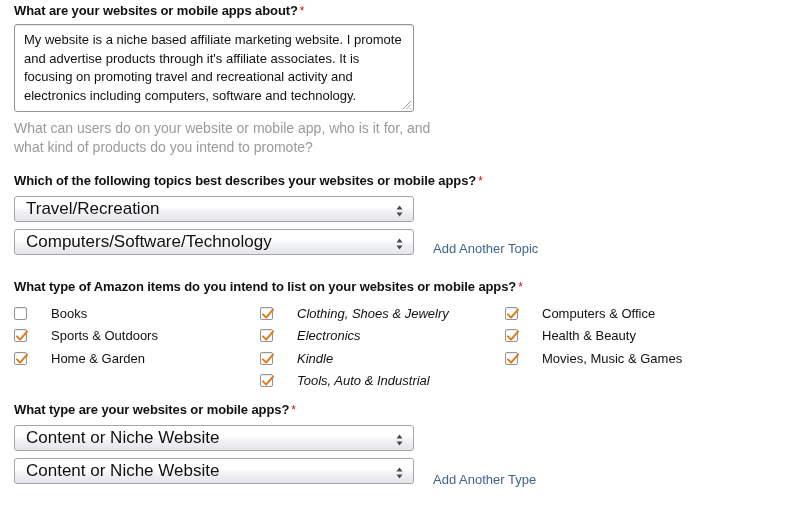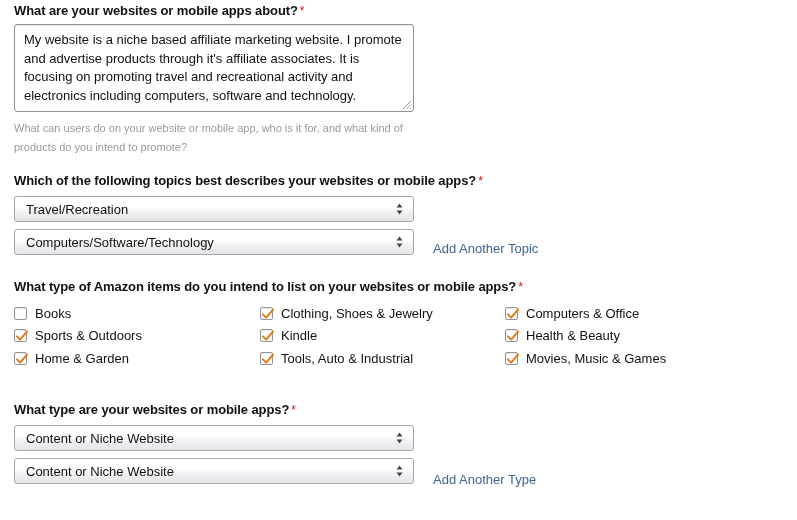--- a/index.html
+++ b/index.html
@@ -72,39 +72,39 @@
     bottom: 1px;
     width: 13px;
     height: 13px;
     pointer-events: none;
   }
   .help-text {
     position: absolute;
     left: 14px;
     top: 119px;
     width: 420px;
-    font-size: 11px;
+    font-size: 14px;
     color: #9a9a9a;
     line-height: 19px;
   }
   
   .sec2 { position: absolute; left: 14px; top: 173px; }
   .sel {
     display: block;
     width: 400px;
     height: 26px;
     margin-top: 7px;
     box-sizing: border-box;
     border: 1px solid #a6a6a6;
     border-radius: 3px;
     background: linear-gradient(to bottom, #ffffff 0%, #ffffff 42%, #f2f3f5 58%, #e3e5e8 100%);
     box-shadow: 0 1px 0 rgba(255,255,255,0.6) inset;
     position: relative;
     font-family: "Liberation Sans", sans-serif;
-    font-size: 13px;
+    font-size: 17px;
     color: #111111;
     cursor: default;
   }
   .sel .sel-val {
     position: absolute;
     left: 11px;
     top: 50%;
     transform: translateY(-50%);
     white-space: nowrap;
   }
@@ -125,41 +125,41 @@
   }
   
   .sec3 { position: absolute; left: 14px; top: 279px; }
   .cb-grid {
     position: relative;
     margin-top: 7px;
     width: 770px;
   }
   .cb-col { position: absolute; top: 0; }
   .cb-col.c1 { left: 0px; }
-  .cb-col.c2 { left: 246px; }
+  .cb-col.c2 { left: 246px; font-style: italic; }
   .cb-col.c3 { left: 491px; }
   .cb-row {
     display: flex;
     align-items: center;
     height: 22.5px;
   }
   .cb-box {
     width: 13px;
     height: 13px;
     border: 1px solid #949494;
     border-radius: 2px;
     background: #ffffff;
     box-shadow: inset 0 1px 1px rgba(0,0,0,0.08);
     box-sizing: border-box;
     position: relative;
     flex: 0 0 auto;
   }
   .cb-box svg { position: absolute; left: -1px; top: -2px; }
   .cb-text {
-    margin-left: 8px;
+    margin-left: 24px;
     font-size: 13px;
     color: #111111;
     white-space: nowrap;
   }
   
   .sec4 { position: absolute; left: 14px; top: 402px; }
 </style>
 </head>
 <body>
 
@@ -241,20 +241,28 @@
               </svg>
             </span>
             <span class="cb-text">Clothing, Shoes &amp; Jewelry</span>
           </div>
           <div class="cb-row">
             <span class="cb-box">
               <svg width="16" height="16" viewBox="0 0 16 16">
                 <path d="M3 8.4 L6.1 11.6 L13 3.6" stroke="#e07b17" stroke-width="2" fill="none" stroke-linecap="round" stroke-linejoin="round"></path>
               </svg>
             </span>
+            <span class="cb-text">Electronics</span>
+          </div>
+          <div class="cb-row">
+            <span class="cb-box">
+              <svg width="16" height="16" viewBox="0 0 16 16">
+                <path d="M3 8.4 L6.1 11.6 L13 3.6" stroke="#e07b17" stroke-width="2" fill="none" stroke-linecap="round" stroke-linejoin="round"></path>
+              </svg>
+            </span>
             <span class="cb-text">Kindle</span>
           </div>
           <div class="cb-row">
             <span class="cb-box">
               <svg width="16" height="16" viewBox="0 0 16 16">
                 <path d="M3 8.4 L6.1 11.6 L13 3.6" stroke="#e07b17" stroke-width="2" fill="none" stroke-linecap="round" stroke-linejoin="round"></path>
               </svg>
             </span>
             <span class="cb-text">Tools, Auto &amp; Industrial</span>
           </div>

